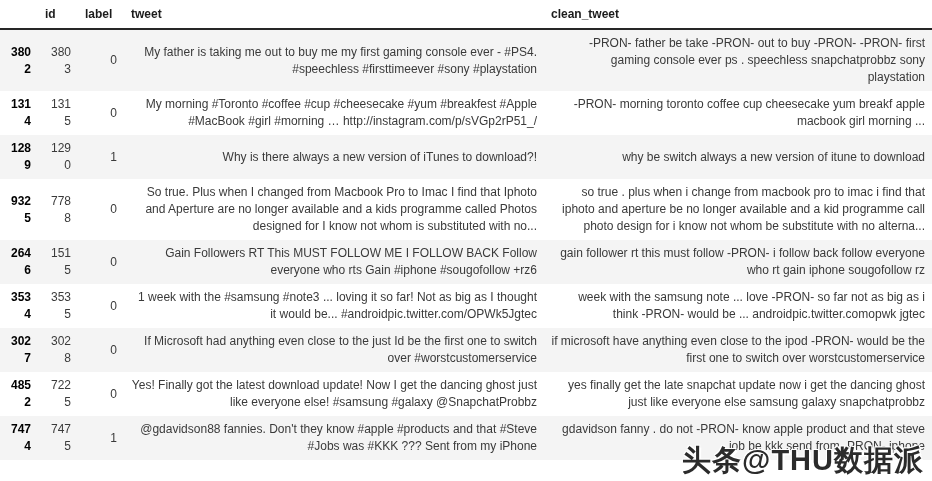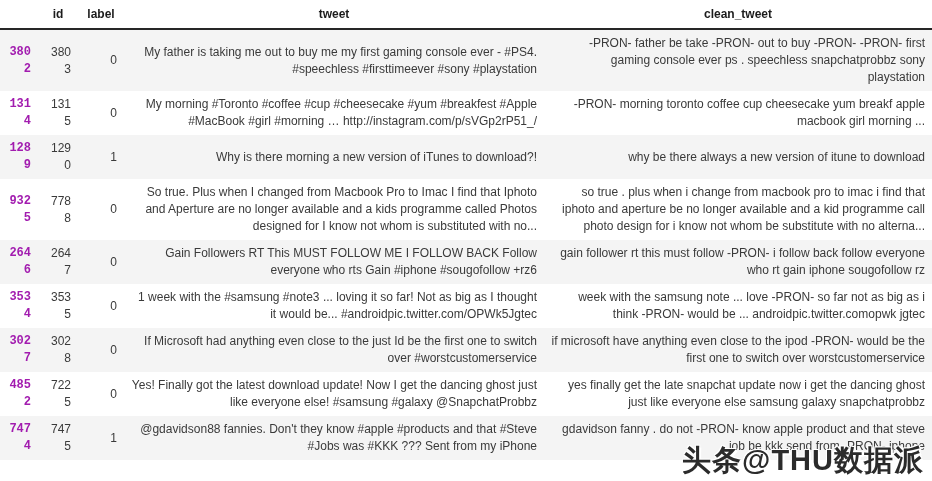--- a/index.html
+++ b/index.html
@@ -19,29 +19,29 @@
   table.dataframe {
     border-collapse: collapse; table-layout: fixed; width: 932px;
     font-size: 12px; line-height: 17px; color: var(--text); margin-top: 2px;
   }
   col.c-index { width: 38px; }
   col.c-id    { width: 40px; }
   col.c-label { width: 46px; }
   col.c-tweet { width: 420px; }
   col.c-clean { width: 388px; }
   thead th {
-    font-weight: bold; color: var(--header-text); text-align: center;
+    font-weight: bold; color: var(--header-text); text-align: left;
     vertical-align: bottom; padding: 4px 7px 5px 7px;
     border-bottom: 2px solid var(--header-rule); white-space: nowrap;
   }
   tbody th, tbody td {
     text-align: right; vertical-align: middle; padding: 5px 7px;
     word-wrap: break-word;
   }
-  tbody th { font-weight: bold; color: #a21caf; font-family: Liberation Mono, monospace; }
+  tbody th { font-weight: bold; color: #000000; }
   tbody tr:nth-child(odd) { background: var(--stripe); }
   .watermark {
     position: absolute; right: 8px; bottom: 0px;
     font-size: 29px; font-weight: bold; white-space: nowrap;
     color: var(--watermark); letter-spacing: 1px;
     text-shadow: -1px -1px 0 #fff, 1px -1px 0 #fff, -1px 1px 0 #fff,
                  1px 1px 0 #fff, 2px 2px 0 #fff;
   }
 </style>
 </head>
@@ -77,33 +77,33 @@
           <th>1314</th>
           <td>1315</td>
           <td>0</td>
           <td>My morning #Toronto #coffee #cup #cheesecake #yum #breakfest #Apple #MacBook #girl #morning … http://instagram.com/p/sVGp2rP51_/</td>
           <td>-PRON- morning toronto coffee cup cheesecake yum breakf apple macbook girl morning ...</td>
         </tr>
         <tr>
           <th>1289</th>
           <td>1290</td>
           <td>1</td>
-          <td>Why is there morning a new version of iTunes to download?!</td>
-          <td>why be there always a new version of itune to download</td>
+          <td>Why is there always a new version of iTunes to download?!</td>
+          <td>why be switch always a new version of itune to download</td>
         </tr>
         <tr>
           <th>9325</th>
           <td>7788</td>
           <td>0</td>
           <td>So true. Plus when I changed from Macbook Pro to Imac I find that Iphoto and Aperture are no longer available and a kids programme called Photos designed for I know not whom is substituted with no...</td>
           <td>so true . plus when i change from macbook pro to imac i find that iphoto and aperture be no longer available and a kid programme call photo design for i know not whom be substitute with no alterna...</td>
         </tr>
         <tr>
           <th>2646</th>
-          <td>2647</td>
+          <td>1515</td>
           <td>0</td>
           <td>Gain Followers RT This MUST FOLLOW ME I FOLLOW BACK Follow everyone who rts Gain #iphone #sougofollow +rz6</td>
           <td>gain follower rt this must follow -PRON- i follow back follow everyone who rt gain iphone sougofollow rz</td>
         </tr>
         <tr>
           <th>3534</th>
           <td>3535</td>
           <td>0</td>
           <td>1 week with the #samsung #note3 ... loving it so far! Not as big as I thought it would be... #androidpic.twitter.com/OPWk5Jgtec</td>
           <td>week with the samsung note ... love -PRON- so far not as big as i think -PRON- would be ... androidpic.twitter.comopwk jgtec</td>

